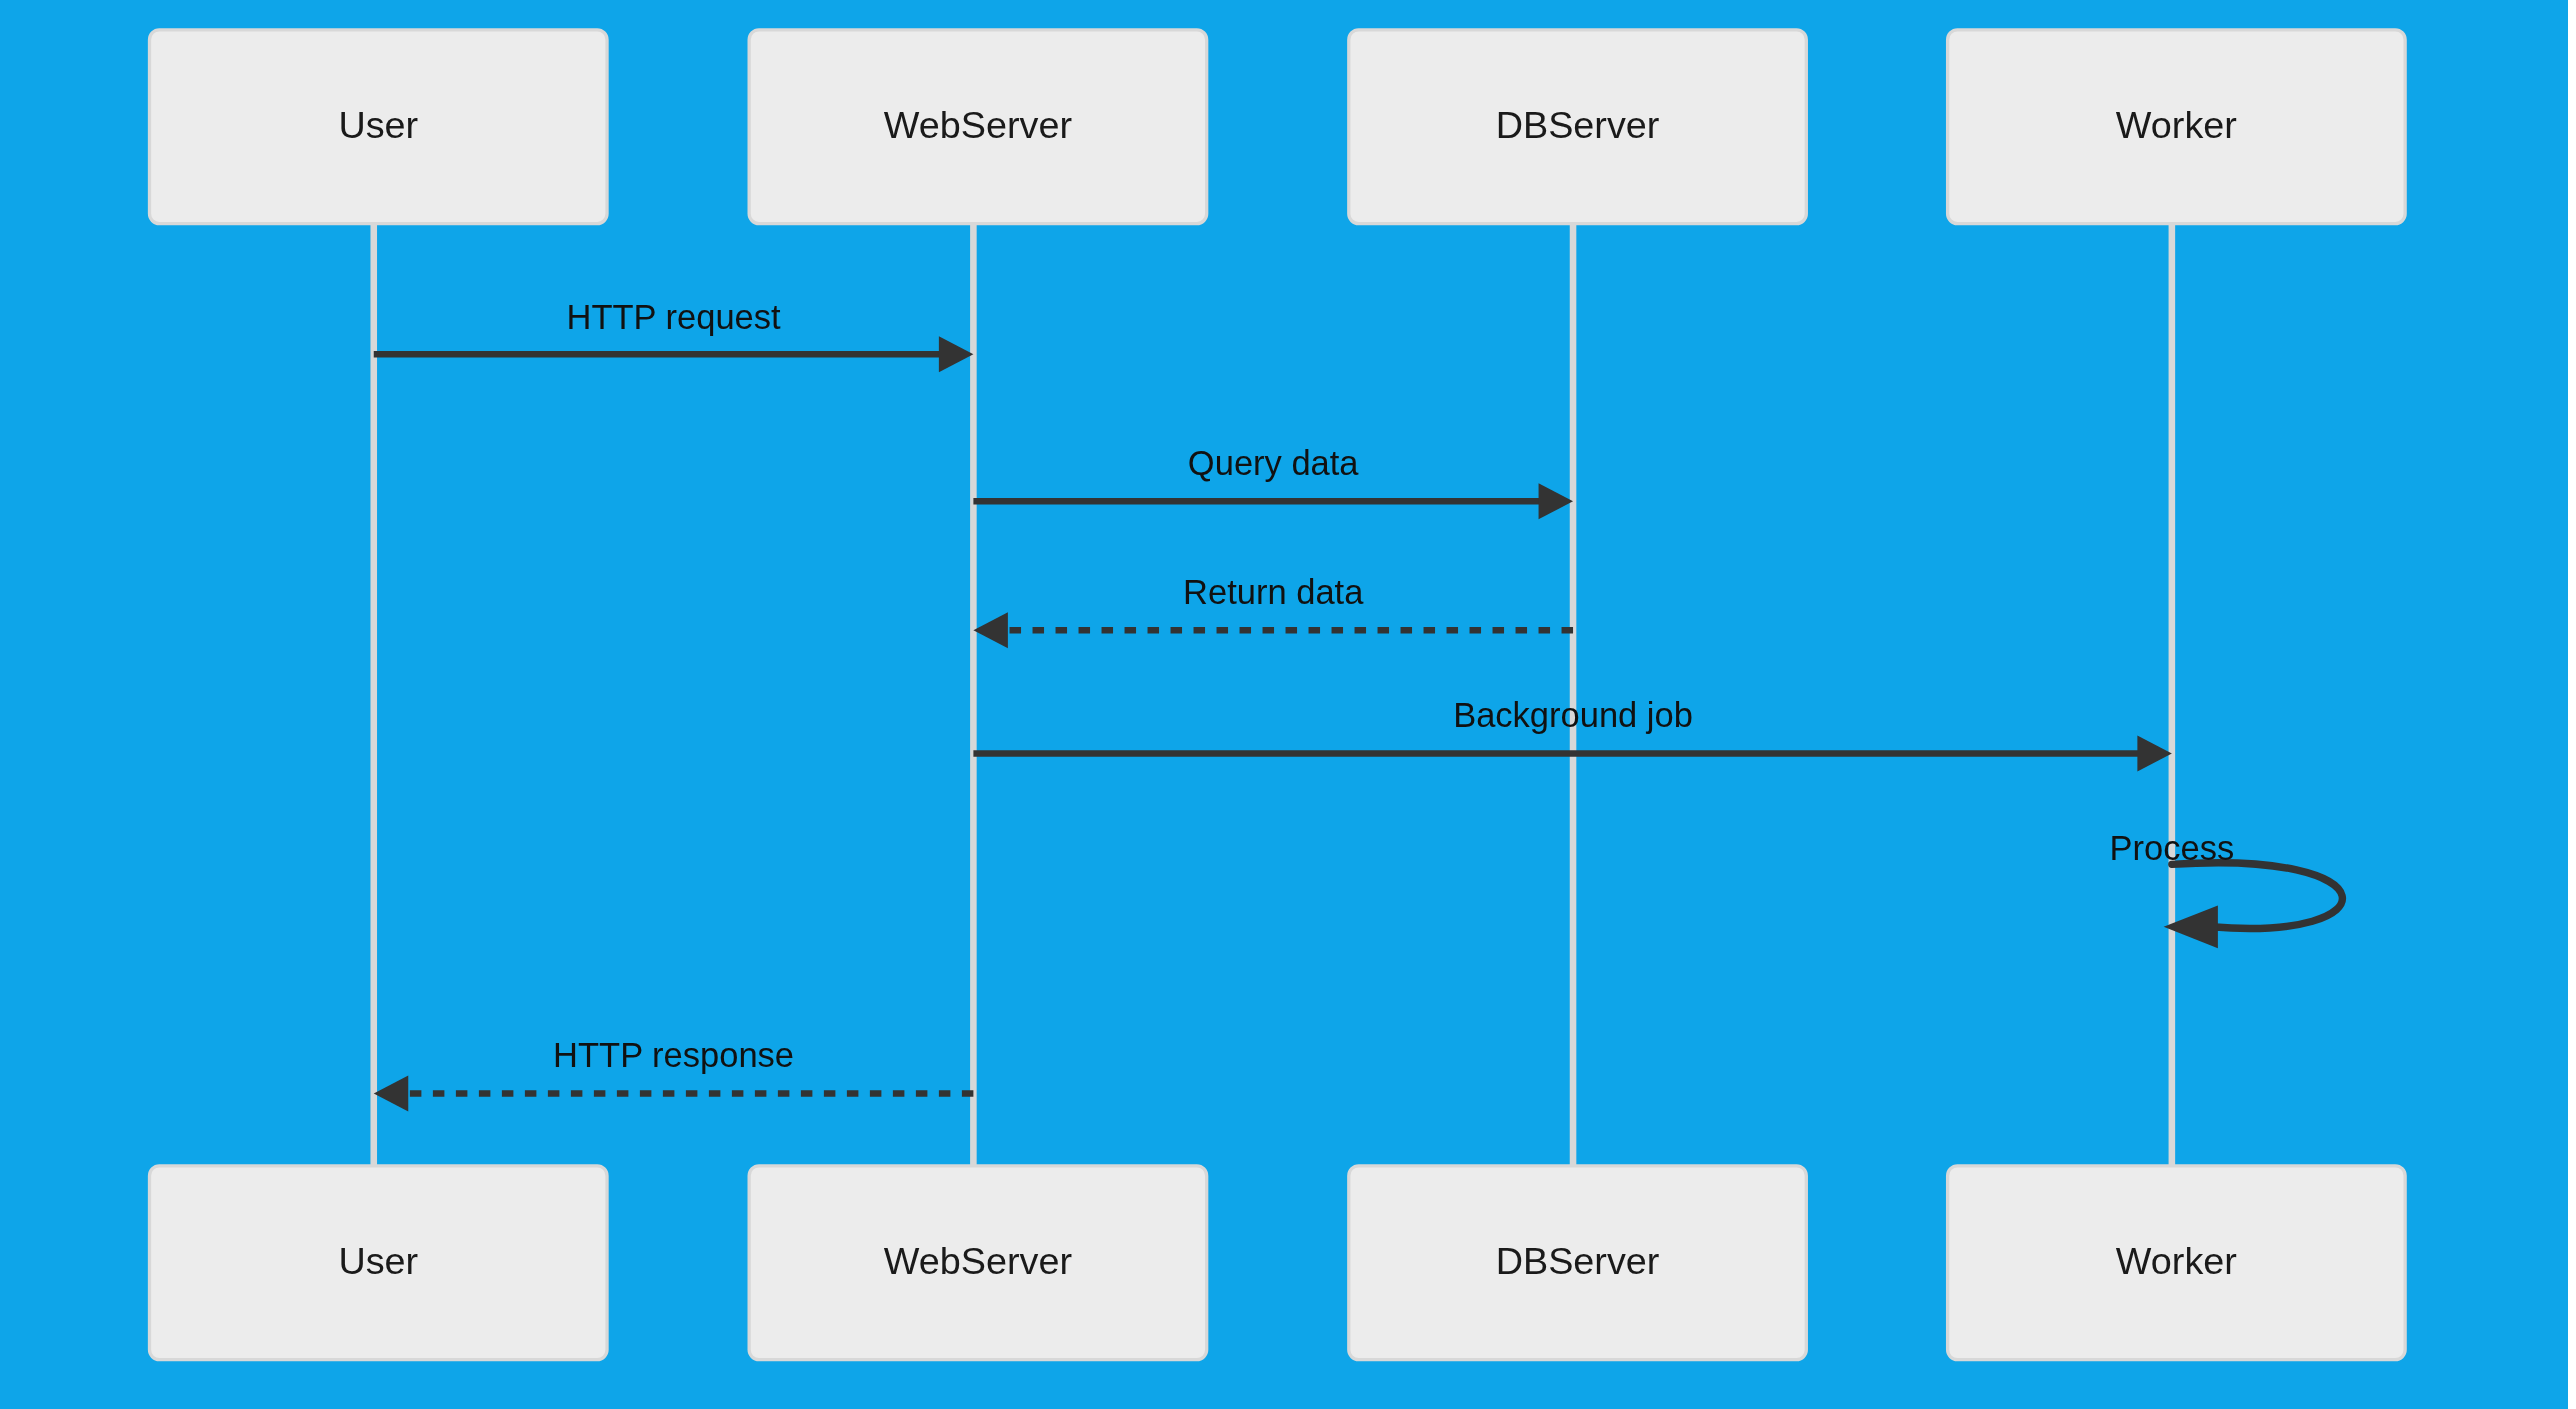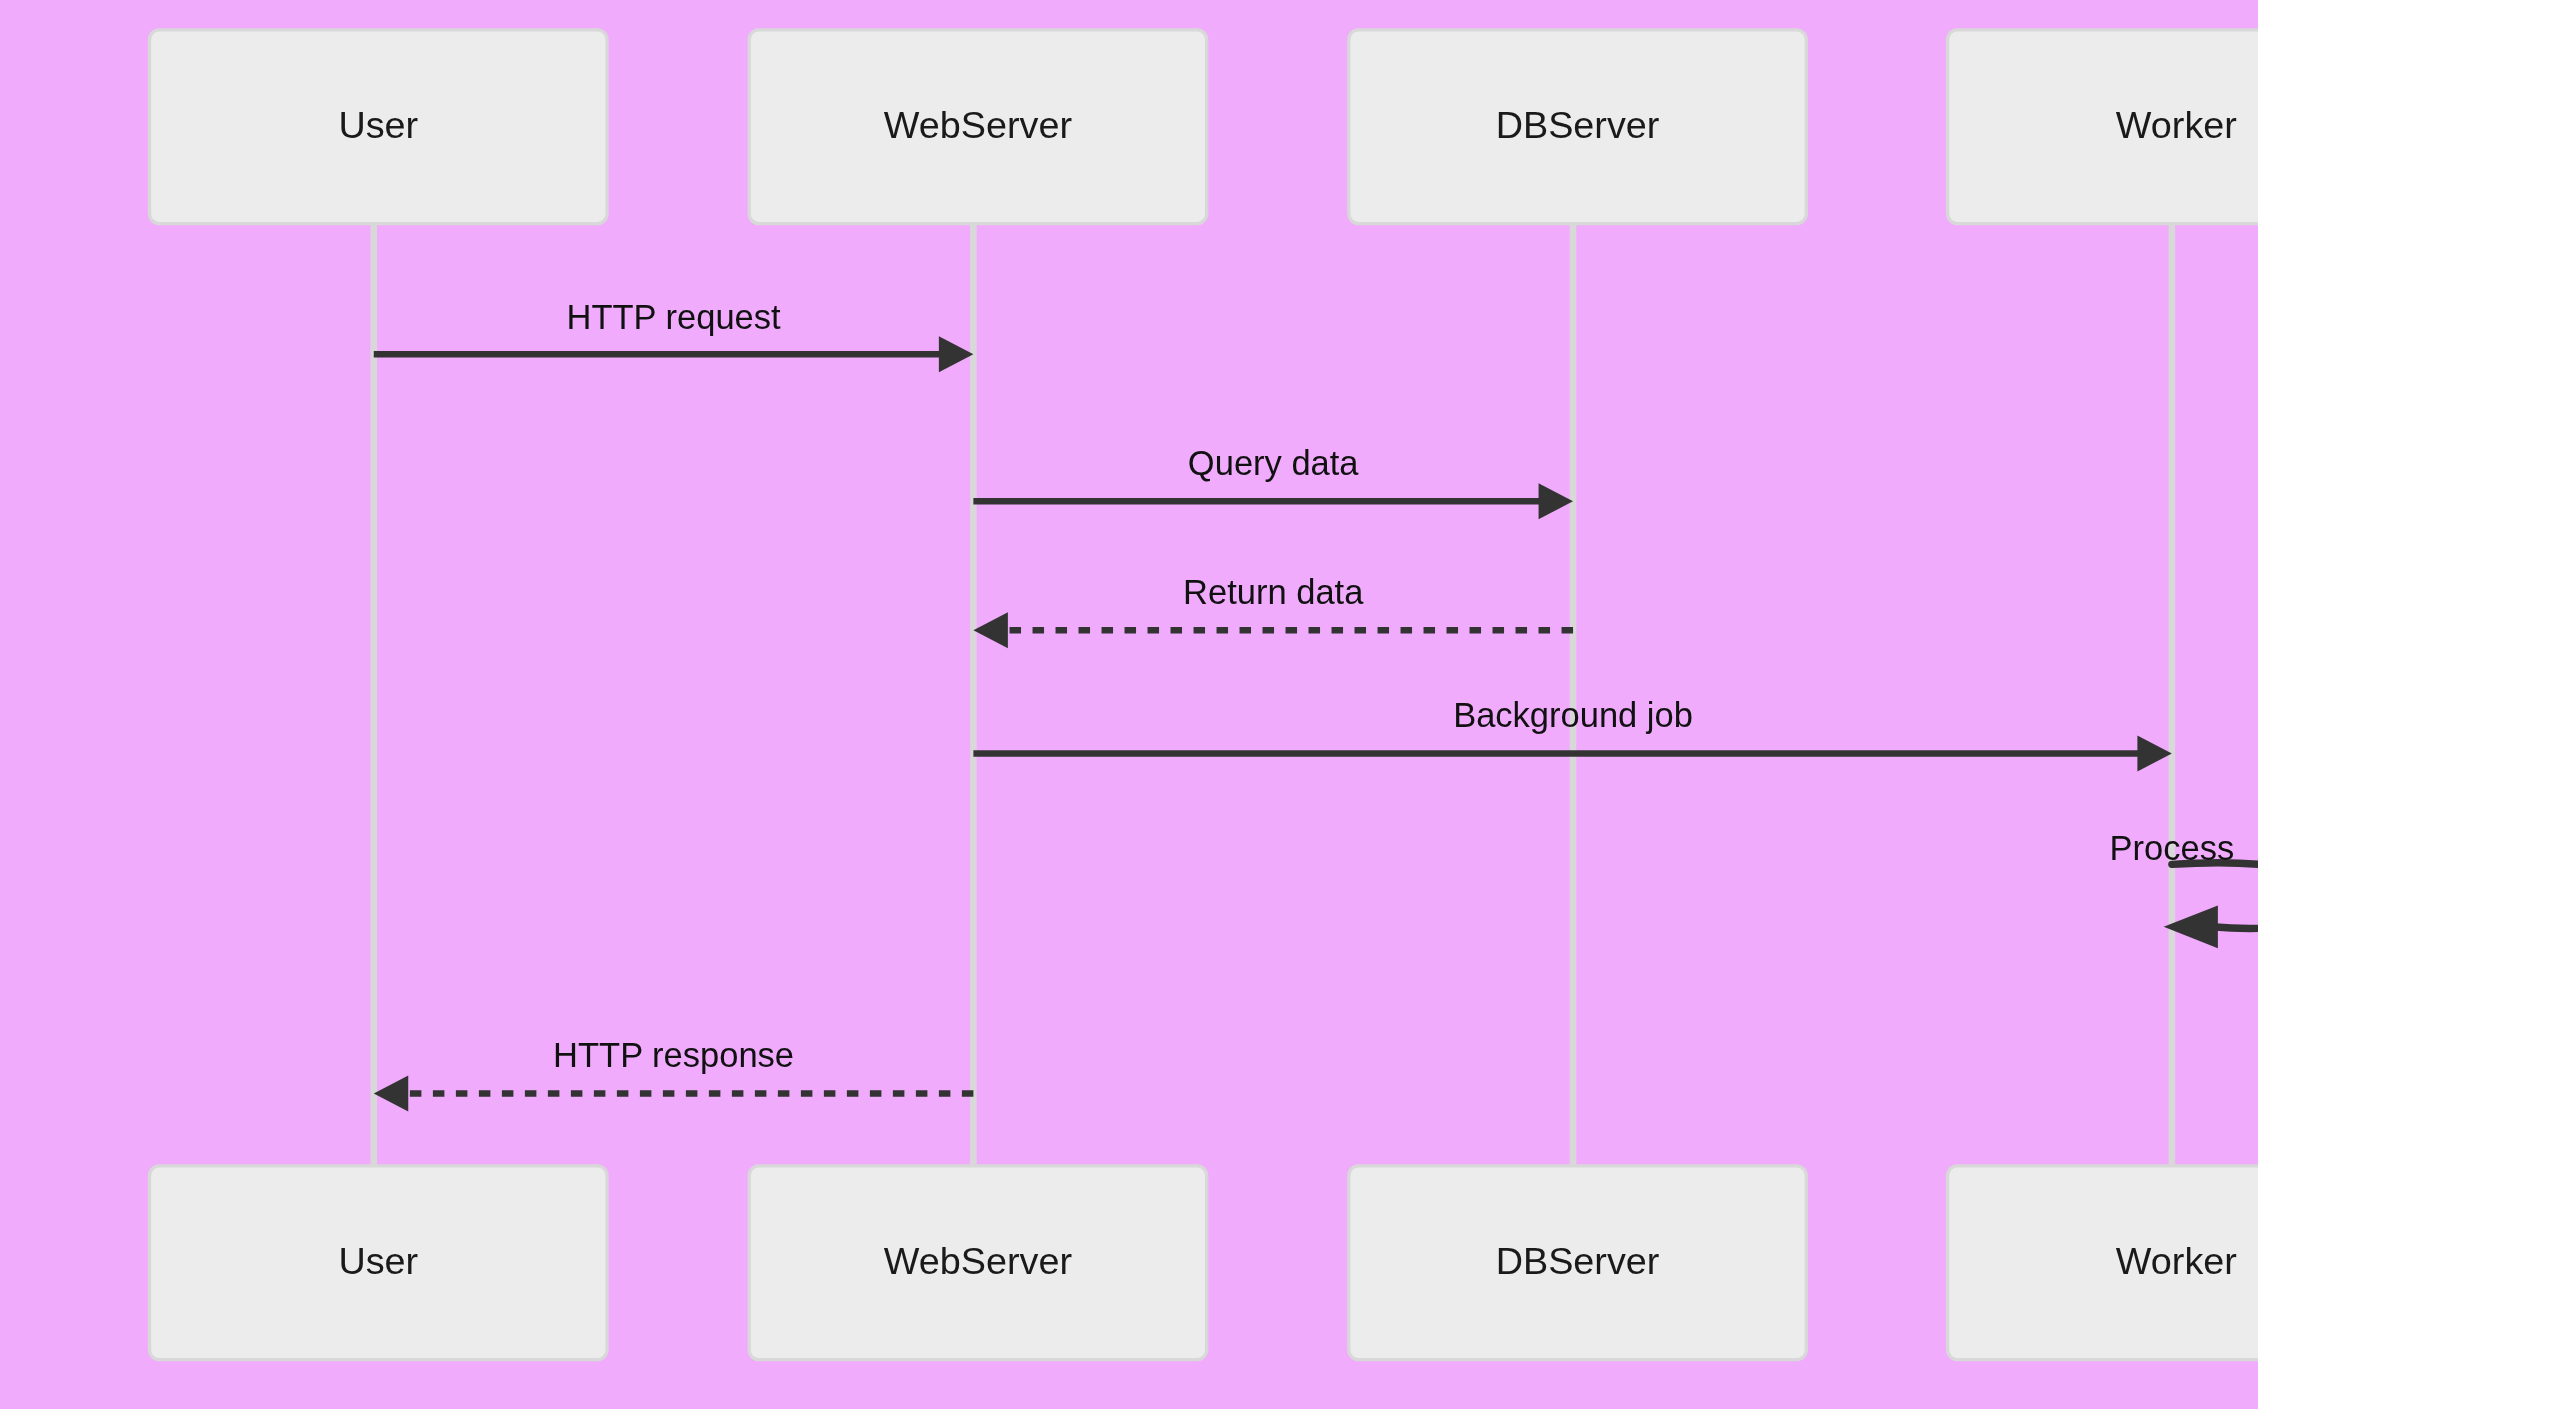--- a/index.html
+++ b/index.html
@@ -7,23 +7,23 @@
     margin: 0;
     padding: 0;
     background: #ffffff;
   }
   body {
     font-family: "Liberation Sans", sans-serif;
     -webkit-font-smoothing: antialiased;
   }
   #diagram-root {
     position: relative;
-    width: 2258px;
+    width: 2568px;
     height: 1410px;
-    background: #f0abfc;
+    background: #0ea5e9;
     overflow: hidden;
     text-align: right;
   }
   #sequence-svg {
     position: absolute;
     top: 0;
     left: 0;
     width: 2576px;
     height: 1410px;
     display: block;

